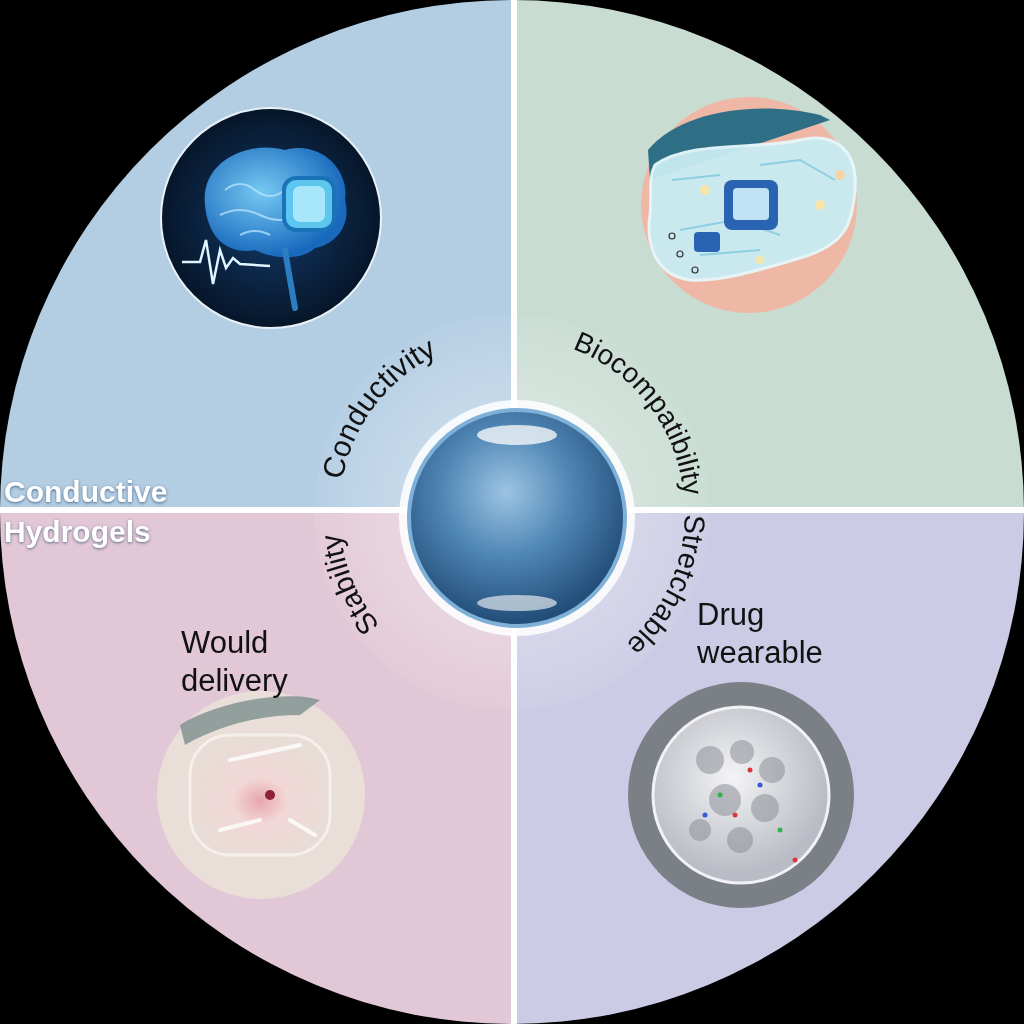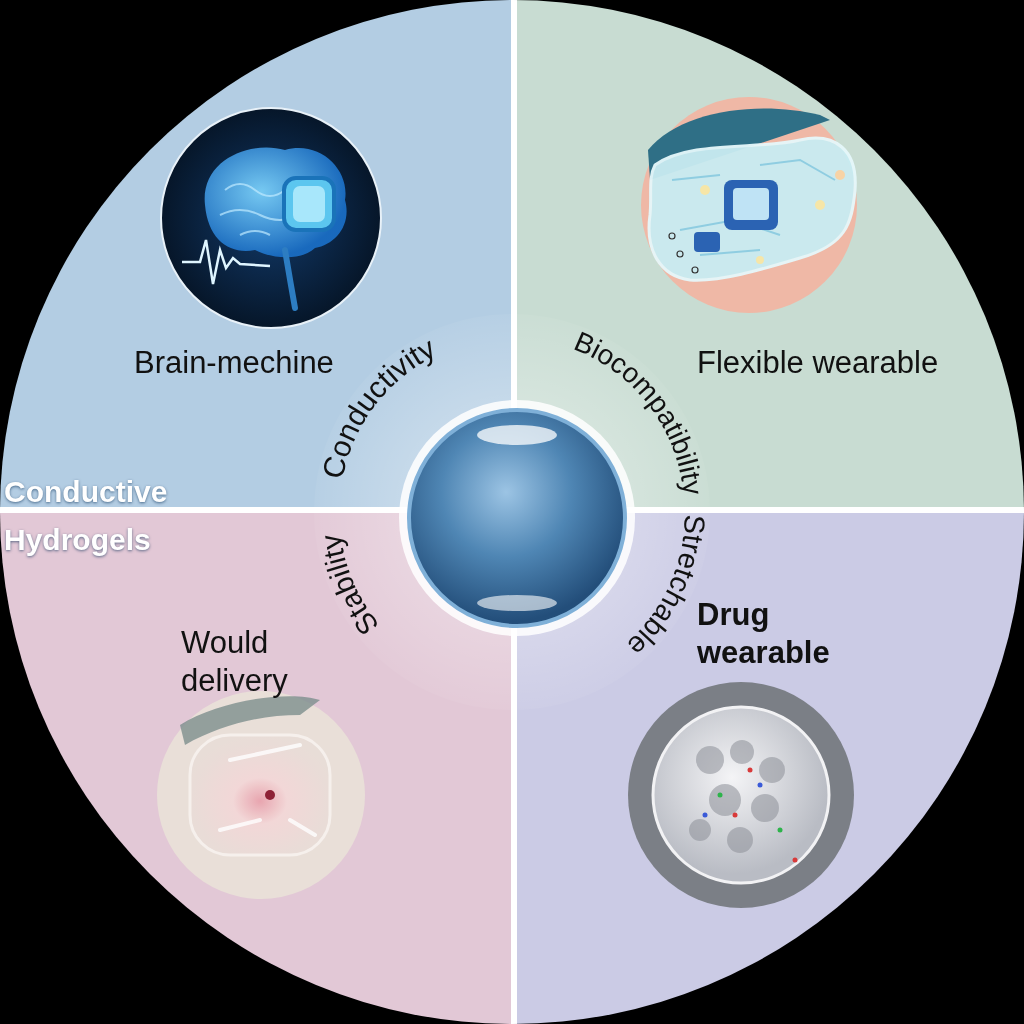--- a/index.html
+++ b/index.html
@@ -130,28 +130,26 @@
   </text>
   <text font-family="Liberation Sans, sans-serif" font-size="29" fill="#111" transform="rotate(180 512 512) rotate(-24 512 512)">
     <textPath href="#arcUpper" startOffset="27%" text-anchor="middle">Stretchable</textPath>
   </text>
   <text font-family="Liberation Sans, sans-serif" font-size="29" fill="#111" transform="rotate(180 512 512) rotate(18 512 512)">
     <textPath href="#arcUpper" startOffset="77%" text-anchor="middle">Stability</textPath>
   </text>
 </svg>
 
 <div class="center-title" style="top:474px;">Conductive</div>
-<div class="center-title" style="top:514px;margin-top:8px;">Hydrogels</div>
+<div class="center-title" style="top:514px;">Hydrogels</div>
 
 <div class="label" style="left:134px; top:344px;">
-  <div>Brain-mechine</div>
 </div>
 <div class="label" style="left:697px; top:344px;">
-  <div>Flexible wearable</div>
 </div>
 <div class="label" style="left:181px; top:624px;">
   <div>Would</div>
   <div>delivery</div>
 </div>
-<div class="label" style="left:697px; top:596px;font-weight:bold;">
+<div class="label" style="left:697px; top:596px;">
   <div>Drug</div>
   <div>wearable</div>
 </div>
 
 </body></html>

